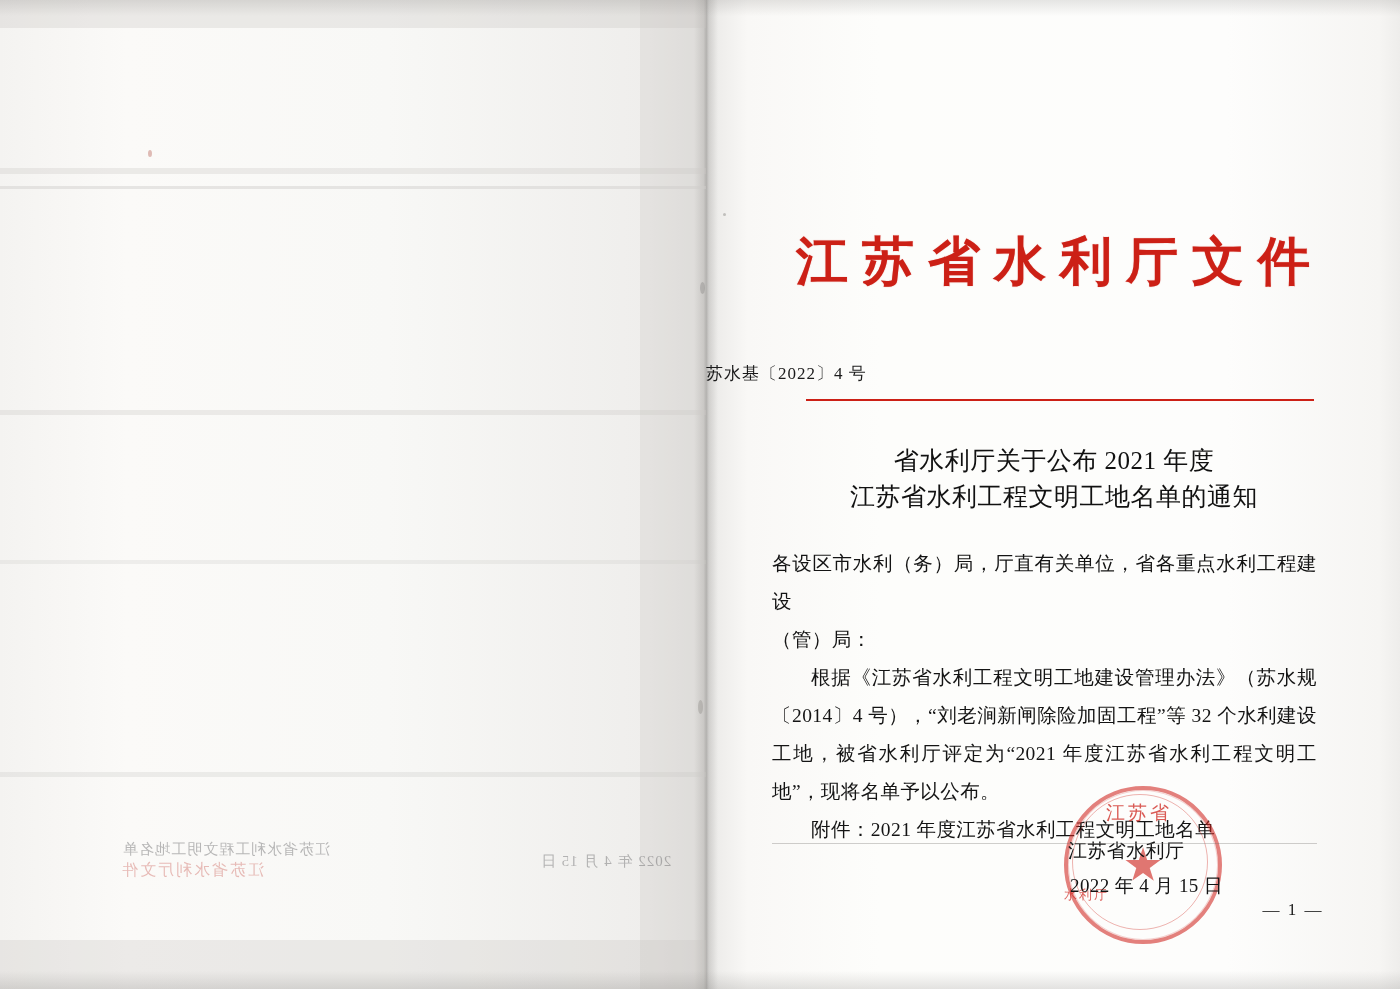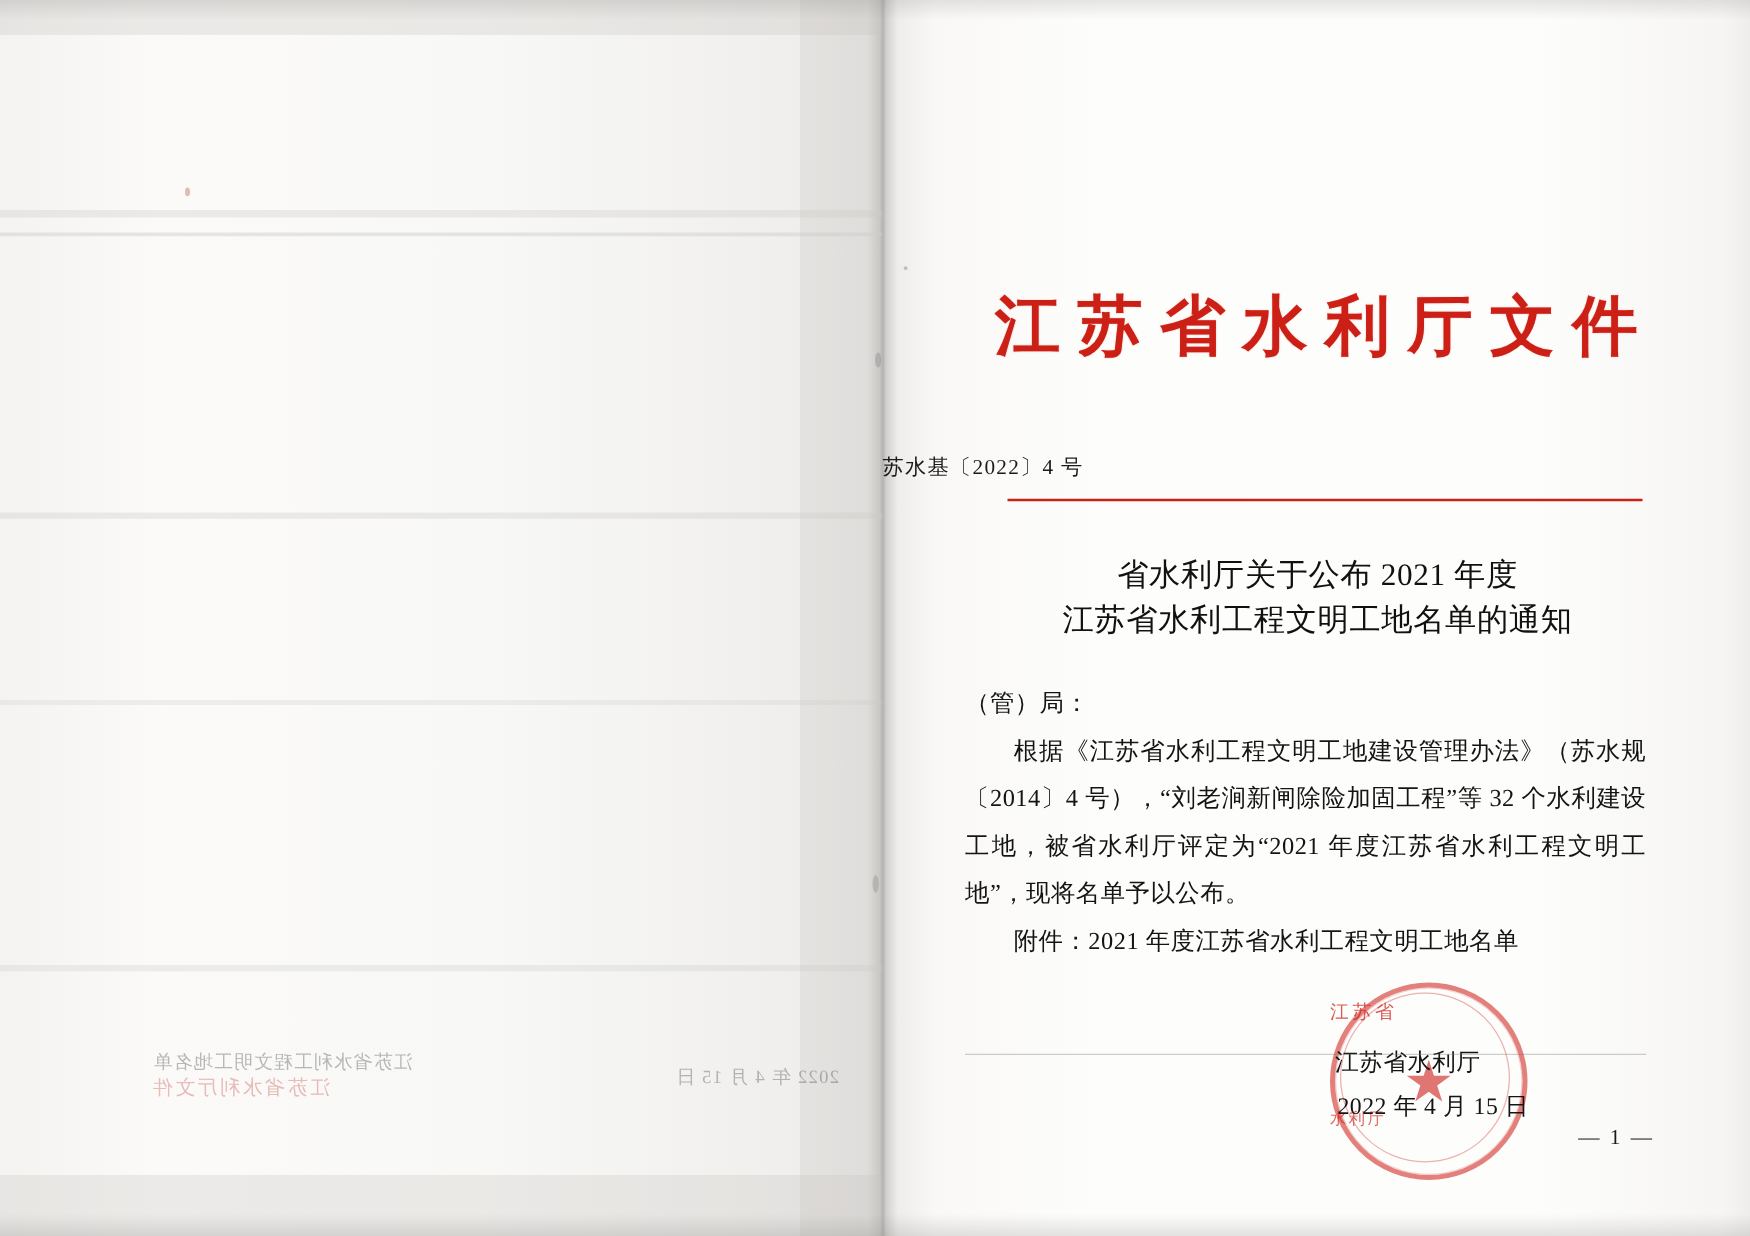--- a/index.html
+++ b/index.html
@@ -150,22 +150,22 @@
     position: absolute;
     left: 366px; top: 794px;
     width: 134px; height: 134px;
     border: 1px solid rgba(206,36,30,0.35);
     border-radius: 50%;
   }
   .seal-text-top {
     position: absolute;
     left: 358px; top: 800px;
     width: 150px;
-    text-align: left;
-    font-size: 15px;
+    text-align: center;
+    font-size: 19px;
     color: rgba(206,36,30,0.75);
     letter-spacing: 3px;
   }
   .seal-text-bottom {
     position: absolute;
     left: 358px; top: 886px;
     width: 150px;
     font-size: 13px;
     color: rgba(206,36,30,0.7);
     letter-spacing: 2px;
@@ -243,20 +243,21 @@
     <div class="docnum">苏水基〔2022〕4 号</div>
 
     <div class="redline"></div>
 
     <div class="title">
       <div>省水利厅关于公布 2021 年度</div>
       <div>江苏省水利工程文明工地名单的通知</div>
     </div>
 
     <div class="body">
+      <p>各设区市水利（务）局，厅直有关单位，省各重点水利工程建设</p>
       <p>（管）局：</p>
       <p class="indent">根据《江苏省水利工程文明工地建设管理办法》（苏水规〔2014〕4 号），“刘老涧新闸除险加固工程”等 32 个水利建设工地，被省水利厅评定为“2021 年度江苏省水利工程文明工地”，现将名单予以公布。</p>
       <p class="indent">附件：2021 年度江苏省水利工程文明工地名单</p>
     </div>
 
     <div class="seal">
       <span class="star">★</span>
     </div>
     <div class="seal-ring2"></div>
     <div class="seal-text-top">江苏省</div>

